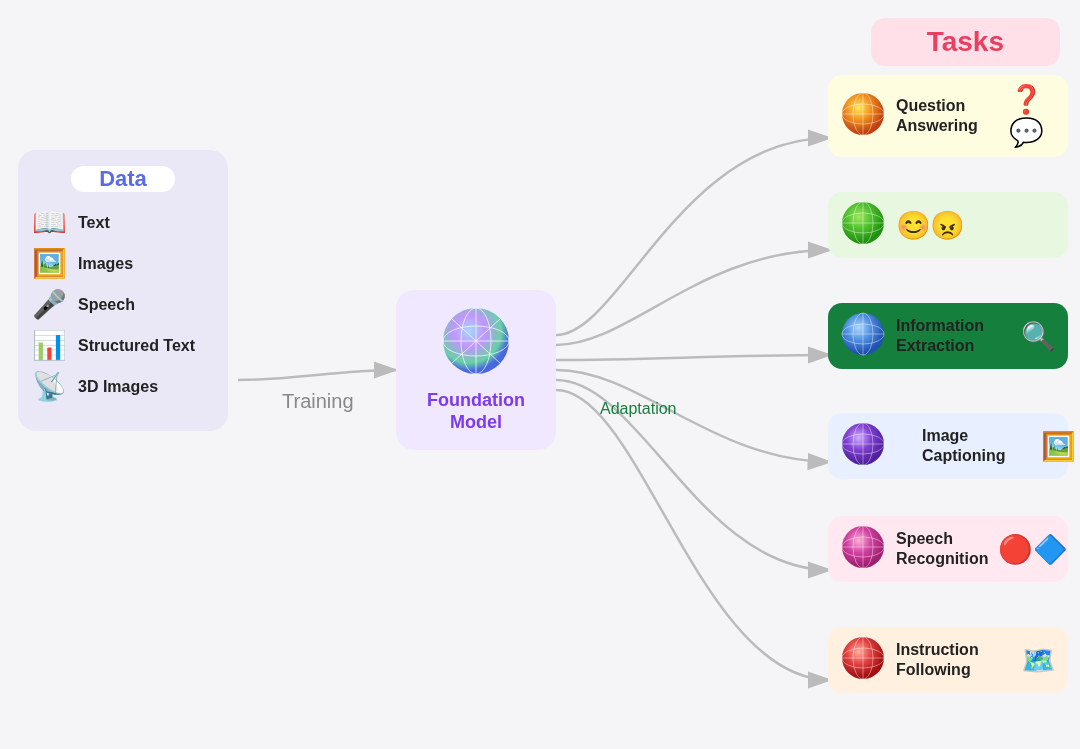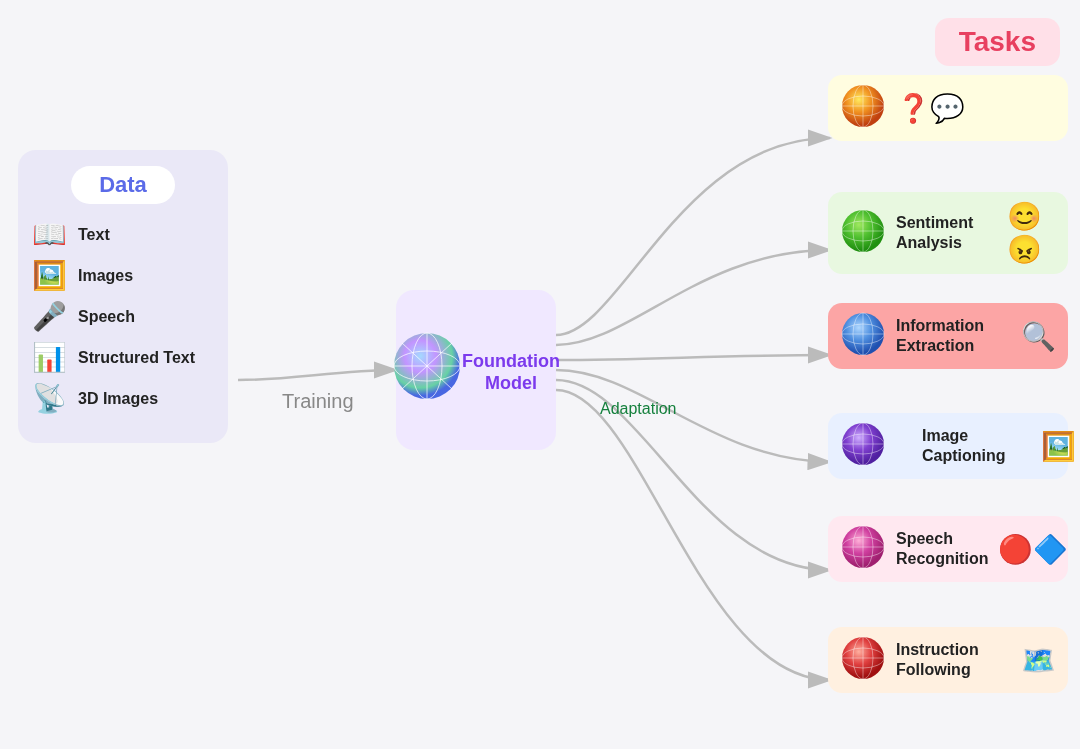--- a/index.html
+++ b/index.html
@@ -18,21 +18,21 @@
       left: 18px;
       top: 150px;
       width: 210px;
       background: #eae8f7;
       border-radius: 18px;
       padding: 16px 12px 20px 12px;
     }
     .data-title-box {
       background: white;
       border-radius: 20px;
-      padding: 6px 28px;
+      padding: 0 28px;
       text-align: center;
       margin: 0 auto 14px auto;
       width: fit-content;
     }
     .data-title-box span {
       font-size: 22px;
       font-weight: 700;
       color: #5b6be8;
     }
     .data-item {
@@ -63,20 +63,21 @@
     
     .foundation-box {
       position: absolute;
       left: 396px;
       top: 290px;
       width: 160px;
       height: 160px;
       background: #f0e8ff;
       border-radius: 18px;
       display: flex;
+      flex-direction: column;
       align-items: center;
       justify-content: center;
     }
     .foundation-box .fm-orb {
       font-size: 50px;
       line-height: 1;
     }
     .foundation-box .fm-label {
       font-size: 18px;
       font-weight: 800;
@@ -96,21 +97,21 @@
       background: transparent;
     }
 
     
     .tasks-title-box {
       position: absolute;
       right: 20px;
       top: 18px;
       background: #ffe0e8;
       border-radius: 14px;
-      padding: 8px 24px;
+      padding: 8px 56px;
       text-align: center;
     }
     .tasks-title-box span {
       font-size: 28px;
       font-weight: 700;
       color: #e84060;
     }
 
     
     .task-card {
@@ -128,21 +129,21 @@
       font-weight: 700;
       color: #222;
       line-height: 1.25;
     }
     .task-card .task-emoji {
       font-size: 28px;
     }
 
     .card-qa    { background: #fffde0; top: 75px; }
     .card-sa    { background: #e8f8e0; top: 192px; }
-    .card-ie    { background: #fca5a5; top: 303px; }
+    .card-ie    { background: #15803d; top: 303px; }
     .card-ic    { background: #e8f0ff; top: 413px; gap: 36px; }
     .card-or    { background: #ffe8f0; top: 516px; }
     .card-if    { background: #fff0e0; top: 627px; }
 
     
     .arrows-svg {
       position: absolute;
       top: 0;
       left: 0;
       width: 1080px;
@@ -254,20 +255,21 @@
       </defs>
       <circle cx="23" cy="23" r="21" fill="url(#orbQA)"></circle>
       <g stroke="rgba(255,255,255,0.5)" stroke-width="0.8" fill="none">
         <ellipse cx="23" cy="23" rx="21" ry="10"></ellipse>
         <ellipse cx="23" cy="23" rx="10" ry="21"></ellipse>
         <line x1="2" y1="23" x2="44" y2="23"></line>
         <line x1="23" y1="2" x2="23" y2="44"></line>
       </g>
     </svg>
   </div>
+  <div class="task-text">Question Answering</div>
   <div class="task-emoji">❓💬</div>
 </div>
 
 <div class="task-card card-sa">
   <div>
     <svg width="46" height="46" viewBox="0 0 46 46">
       <defs>
         <radialGradient id="orbSA" cx="40%" cy="35%" r="60%">
           <stop offset="0%" stop-color="#a0e860"></stop>
           <stop offset="50%" stop-color="#50c030"></stop>
@@ -276,21 +278,20 @@
       </defs>
       <circle cx="23" cy="23" r="21" fill="url(#orbSA)"></circle>
       <g stroke="rgba(255,255,255,0.5)" stroke-width="0.8" fill="none">
         <ellipse cx="23" cy="23" rx="21" ry="10"></ellipse>
         <ellipse cx="23" cy="23" rx="10" ry="21"></ellipse>
         <line x1="2" y1="23" x2="44" y2="23"></line>
         <line x1="23" y1="2" x2="23" y2="44"></line>
       </g>
     </svg>
   </div>
-  <div class="task-text">Sentiment Analysis</div>
   <div class="task-emoji">😊😠</div>
 </div>
 
 <div class="task-card card-ie">
   <div>
     <svg width="46" height="46" viewBox="0 0 46 46">
       <defs>
         <radialGradient id="orbIE" cx="40%" cy="35%" r="60%">
           <stop offset="0%" stop-color="#b0d8ff"></stop>
           <stop offset="50%" stop-color="#5090e0"></stop>

